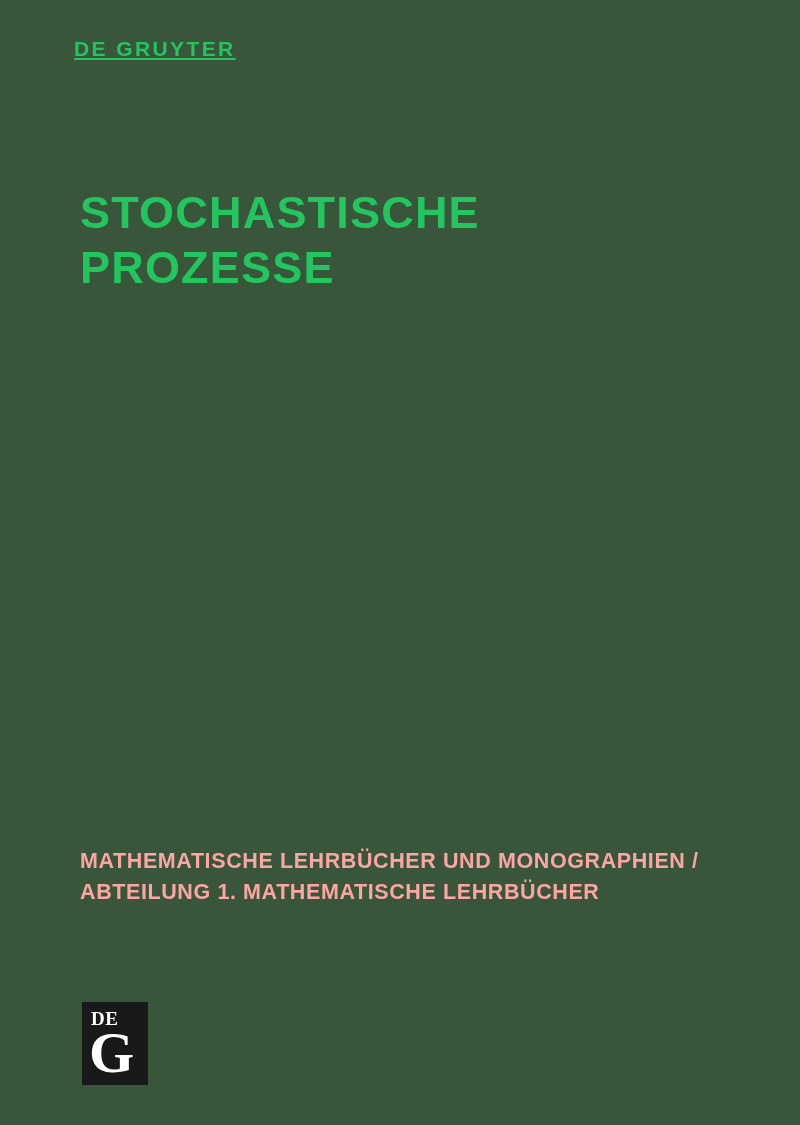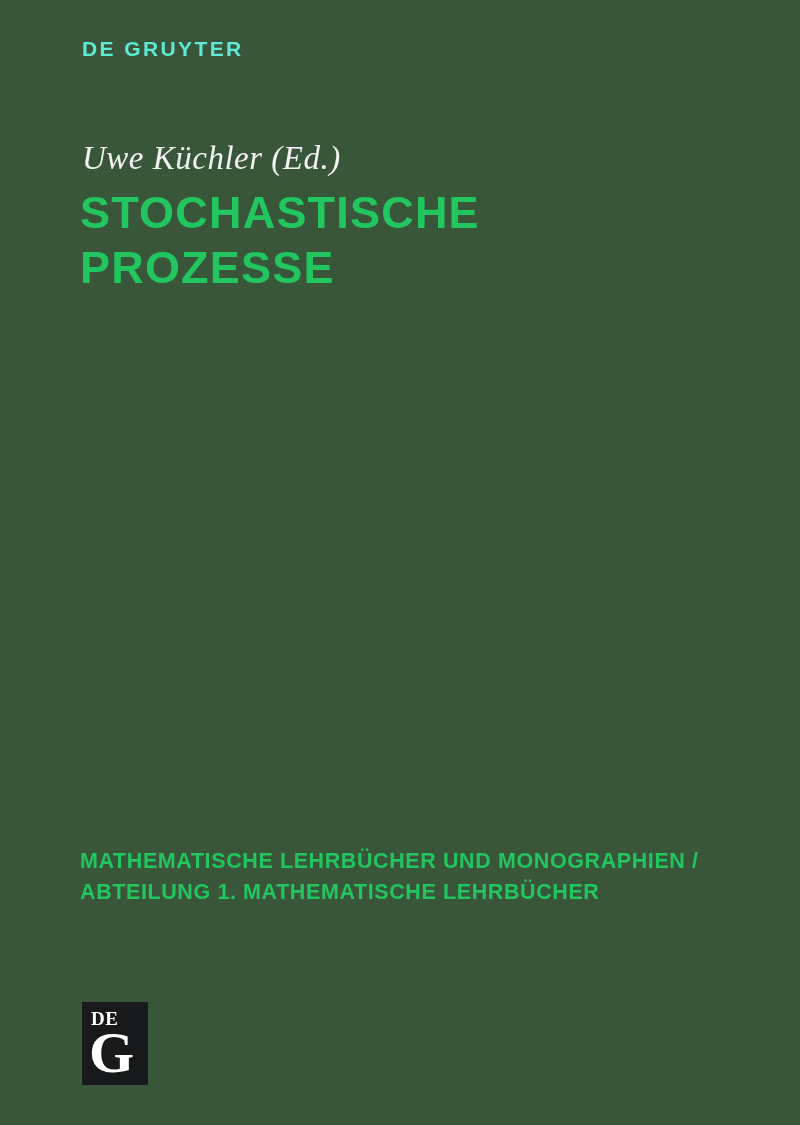--- a/index.html
+++ b/index.html
@@ -19,29 +19,30 @@
     width: 800px;
     height: 1125px;
     background: #39563b;
     box-sizing: border-box;
     overflow: hidden;
   }
 
   
   .publisher-mark {
     position: absolute;
-    left: 82px;
+    left: 74px;
     top: 38px;
-    color: #5eead4;
+    color: #22c55e;
     font-family: "Liberation Sans", sans-serif;
     font-weight: bold;
     font-size: 21px;
     letter-spacing: 2.4px;
     line-height: 1;
     white-space: nowrap;
+    text-decoration: underline;
   }
 
   
   .editor-line {
     position: absolute;
     left: 82px;
     top: 140px;
     color: #f2f2ef;
     font-family: "Liberation Serif", serif;
     font-style: italic;
@@ -65,21 +66,21 @@
     line-height: 1.22;
     text-transform: uppercase;
   }
 
   
   .series-line {
     position: absolute;
     left: 80px;
     top: 846px;
     width: 660px;
-    color: #22c55e;
+    color: #fca5a5;
     font-family: "Liberation Sans", sans-serif;
     font-weight: bold;
     font-size: 21.5px;
     letter-spacing: 0.6px;
     line-height: 1.45;
     text-transform: uppercase;
   }
 
   
   .dg-logo {
@@ -113,21 +114,20 @@
     line-height: 1;
   }
 </style>
 </head>
 <body>
 
 <div class="cover">
 
   <div class="publisher-mark">DE GRUYTER</div>
 
-  <div class="editor-line">Uwe Küchler (Ed.)</div>
 
   <div class="book-title">Stochastische Prozesse</div>
 
   <div class="series-line">Mathematische Lehrbücher und Monographien / Abteilung 1. Mathematische Lehrbücher</div>
 
   <div class="dg-logo">
     <span class="dg-d">DE</span>
     <span class="dg-g">G</span>
   </div>
 

